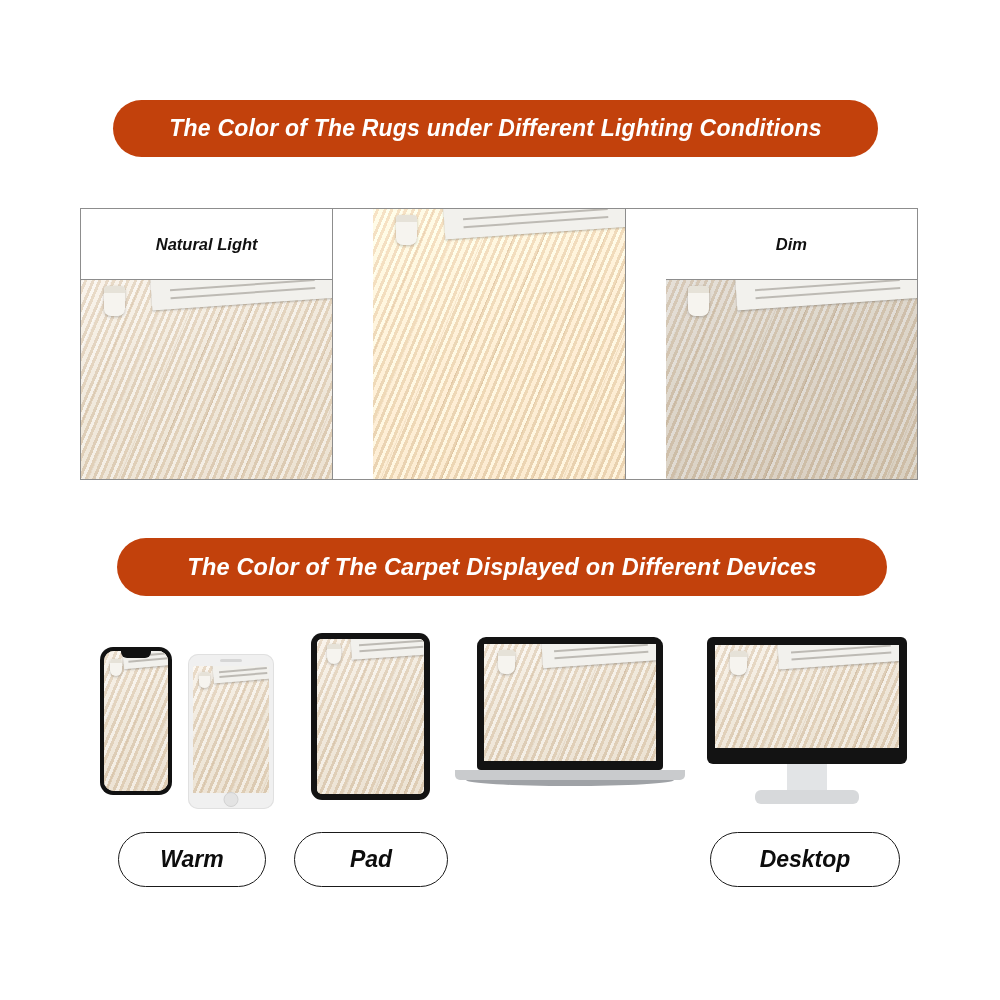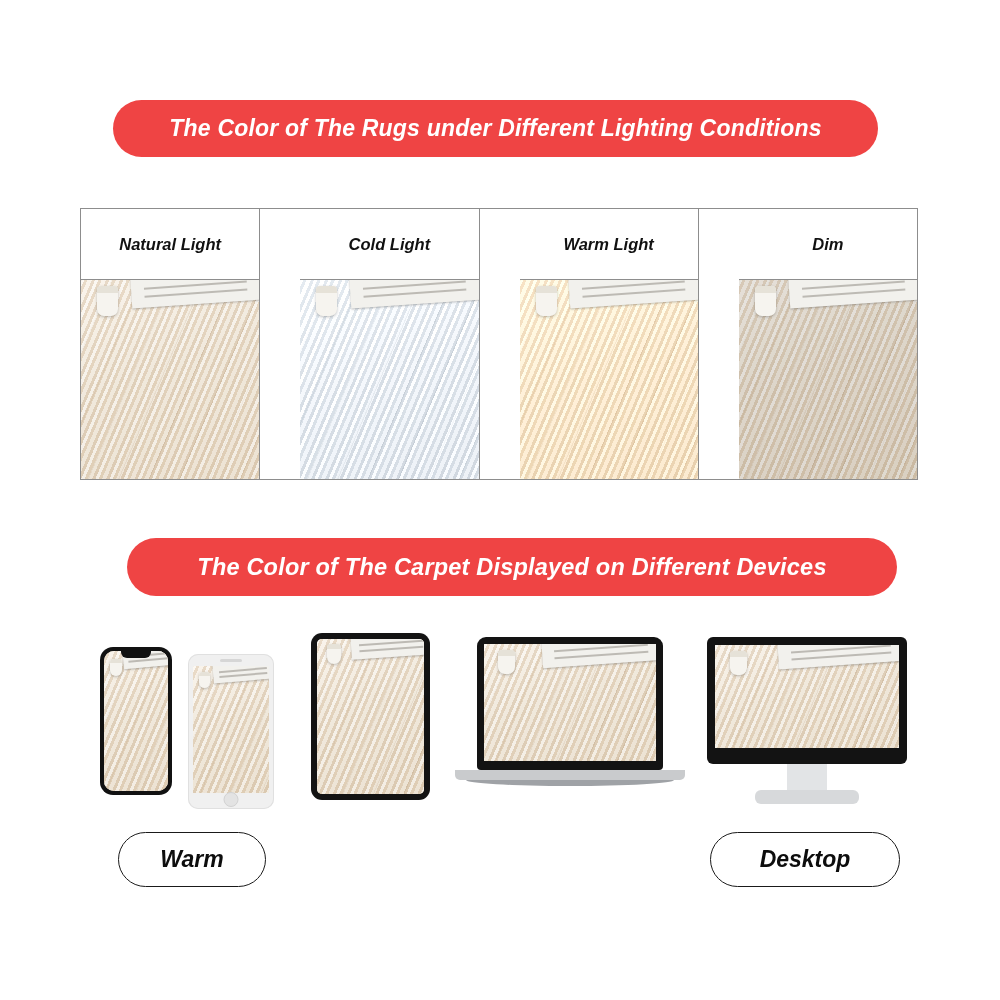--- a/index.html
+++ b/index.html
@@ -11,42 +11,42 @@
     width: 1000px;
     height: 1000px;
     position: relative;
     font-family: "Liberation Sans", sans-serif;
     overflow: hidden;
   }
 
   
   .banner {
     position: absolute;
-    background: #ef4444;
+    background: #c2410c;
     border-radius: 40px;
     display: flex;
     align-items: center;
     justify-content: center;
     color: #ffffff;
     font-style: italic;
     font-weight: bold;
     letter-spacing: 0.2px;
     text-align: left;
     box-sizing: border-box;
     padding: 0 26px;
   }
   #banner-lighting {
     left: 113px;
     top: 100px;
     width: 765px;
     height: 57px;
     font-size: 23px;
   }
   #banner-devices {
-    left: 127px;
+    left: 117px;
     top: 538px;
     width: 770px;
     height: 58px;
     font-size: 23.5px;
   }
 
   
   #lighting-table {
     position: absolute;
     left: 80px;
@@ -260,36 +260,22 @@
       <div class="decor-paper" style="left:28%;top:-10px;width:74%;height:34px;transform:rotate(-4deg);">
         <div class="ln" style="top:14px;"></div>
           <div class="ln" style="top:22px;"></div>
       </div>
       <div class="decor-mug" style="left:9%;top:6px;width:21px;height:30px;">
         <div class="rim"></div>
       </div>
     </div>
   </div>
 
+
   <div class="light-col">
-    <div class="light-head">Cold Light</div>
-    <div class="light-img">
-      <div class="rug v-cold"></div>
-      <div class="decor-paper" style="left:28%;top:-10px;width:74%;height:34px;transform:rotate(-4deg);">
-        <div class="ln" style="top:14px;"></div>
-          <div class="ln" style="top:22px;"></div>
-      </div>
-      <div class="decor-mug" style="left:9%;top:6px;width:21px;height:30px;">
-        <div class="rim"></div>
-      </div>
-    </div>
-  </div>
-
-  <div class="light-col">
-    <div class="light-head">Warm Light</div>
     <div class="light-img">
       <div class="rug v-warm"></div>
       <div class="decor-paper" style="left:28%;top:-10px;width:74%;height:34px;transform:rotate(-4deg);">
         <div class="ln" style="top:14px;"></div>
           <div class="ln" style="top:22px;"></div>
       </div>
       <div class="decor-mug" style="left:9%;top:6px;width:21px;height:30px;">
         <div class="rim"></div>
       </div>
     </div>
@@ -389,14 +375,15 @@
       </div>
     </div>
     <div class="neck"></div>
     <div class="stand"></div>
   </div>
 
 </div>
 
 <div id="device-labels">
   <div class="dev-label" id="label-phone">Warm</div>
+  <div class="dev-label" id="label-pad">Pad</div>
   <div class="dev-label" id="label-desktop">Desktop</div>
 </div>
 
 </body></html>

